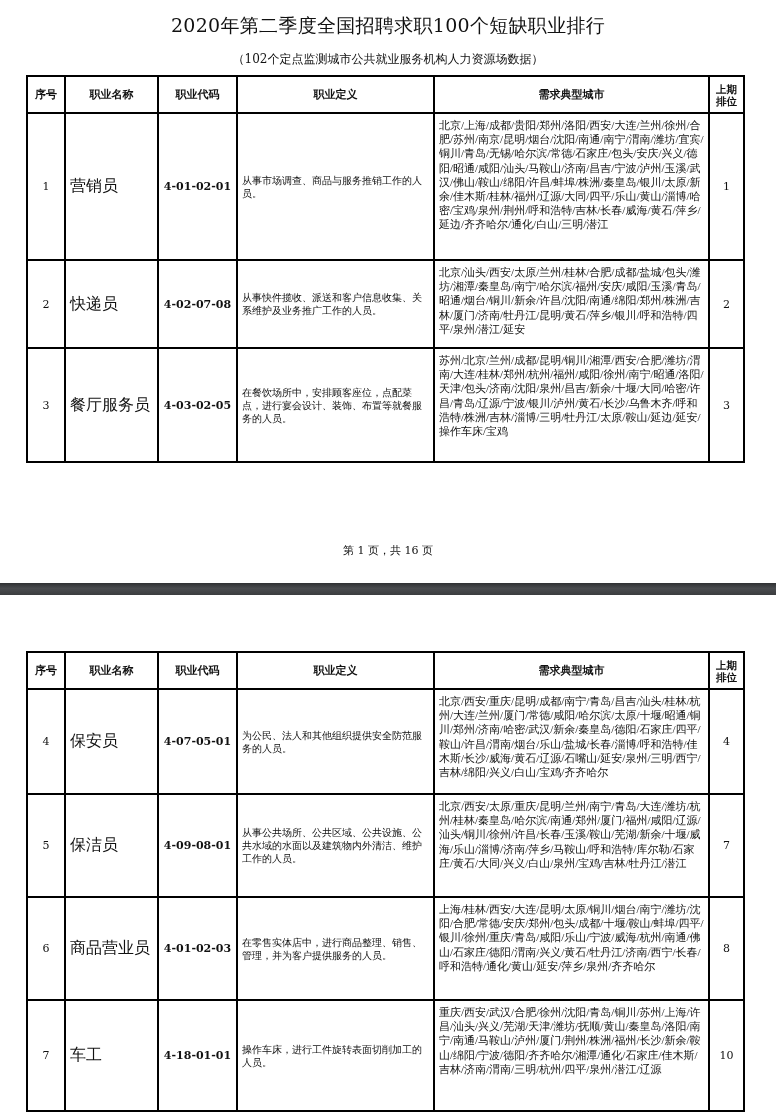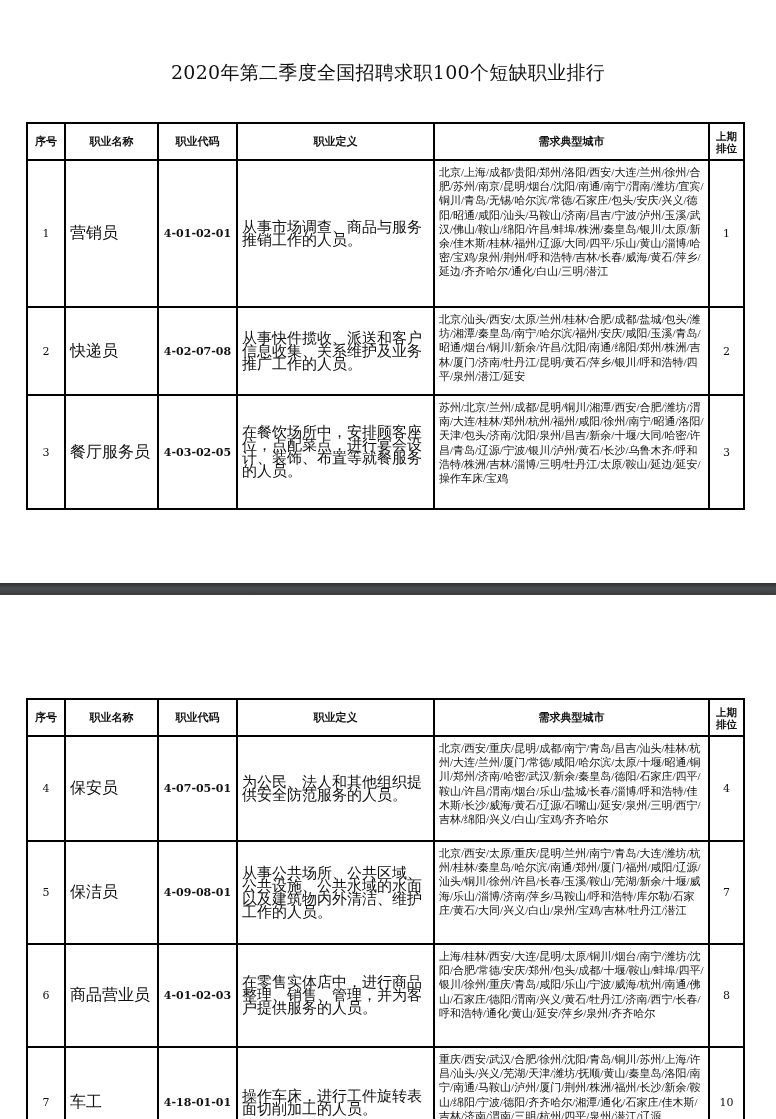--- a/index.html
+++ b/index.html
@@ -1,48 +1,49 @@
 <!DOCTYPE html>
 <html><head>
 <meta charset="utf-8">
 <style>
   html, body { margin:0; padding:0; background:#ffffff; }
   body { width:776px; height:1119px; position:relative; overflow:hidden;
          font-family:"DejaVu Serif","Liberation Serif",serif; color:#111; }
-  .page { position:absolute; left:0; width:776px; background:#fff;margin-top:47px; }
+  .page { position:absolute; left:0; width:776px; background:#fff; }
   #page1 { top:0; height:583px; }
   #page2 { top:595px; height:524px; }
   .separator { position:absolute; left:0; top:583px; width:776px; height:12px;
                background:linear-gradient(#2f3133,#4a4c4f 45%,#3a3c3e); }
   .doc-title { position:absolute; top:13px; left:0; width:776px; text-align:center;
                font-size:19px; letter-spacing:0.3px; }
   .doc-subtitle { position:absolute; top:51px; left:0; width:776px; text-align:center;
                   font-size:12px; }
   .footer { position:absolute; top:543px; left:0; width:776px; text-align:center; font-size:11px; }
   table.rank { position:absolute; left:26px; width:717px; border-collapse:collapse; table-layout:fixed; }
   #page1 table.rank { top:75px; }
   #page2 table.rank { top:56px; }
   table.rank th, table.rank td { border:2px solid #000; padding:4px; }
   table.rank th { font-family:"DejaVu Sans","Liberation Sans",sans-serif; font-weight:bold;
                   font-size:11px; height:27px; text-align:center; line-height:12px; }
   table.rank th.prev { font-size:10.5px; }
   td.seq { text-align:center; font-size:11px; }
   td.name { text-align:left; font-size:16px; padding-left:3px; }
   td.code { text-align:center; font-size:11px;font-weight:bold; }
-  td.def { text-align:left; font-size:15px; line-height:13px; padding:0 2px 0 2px; vertical-align:middle; }
+  td.def { text-align:left; font-size:10px; line-height:13px; padding:0 2px 0 2px; vertical-align:middle; }
   td.cities { text-align:left; font-size:11px; line-height:14.2px; padding:4px 2px 4px 2px; vertical-align:top; word-break:break-all;font-family:Liberation Serif, serif; }
   td.prevrank { text-align:center; font-size:11px; }
   col.c1 { width:38px; } col.c2 { width:93px; } col.c3 { width:79px; }
   col.c4 { width:197px; } col.c5 { width:275px; } col.c6 { width:35px; }
 </style>
 </head>
 <body>
 
 <div class="page" id="page1">
   <div class="doc-title">2020年第二季度全国招聘求职100个短缺职业排行</div>
+  <div class="doc-subtitle">（102个定点监测城市公共就业服务机构人力资源场数据）</div>
   <table class="rank">
     <colgroup>
         <col class="c1">
         <col class="c2">
         <col class="c3">
         <col class="c4">
         <col class="c5">
         <col class="c6">
       </colgroup>
     <thead>
@@ -75,20 +76,21 @@
       <tr style="height:114px">
         <td class="seq">3</td>
         <td class="name">餐厅服务员</td>
         <td class="code">4-03-02-05</td>
         <td class="def">在餐饮场所中，安排顾客座位，点配菜点，进行宴会设计、装饰、布置等就餐服务的人员。</td>
         <td class="cities">苏州/北京/兰州/成都/昆明/铜川/湘潭/西安/合肥/潍坊/渭南/大连/桂林/郑州/杭州/福州/咸阳/徐州/南宁/昭通/洛阳/天津/包头/济南/沈阳/泉州/昌吉/新余/十堰/大同/哈密/许昌/青岛/辽源/宁波/银川/泸州/黄石/长沙/乌鲁木齐/呼和浩特/株洲/吉林/淄博/三明/牡丹江/太原/鞍山/延边/延安/操作车床/宝鸡</td>
         <td class="prevrank">3</td>
       </tr>
     </tbody>
   </table>
+  <div class="footer">第 1 页，共 16 页</div>
 </div>
 
 <div class="separator"></div>
 
 <div class="page" id="page2">
   <table class="rank">
     <colgroup>
         <col class="c1">
         <col class="c2">
         <col class="c3">

